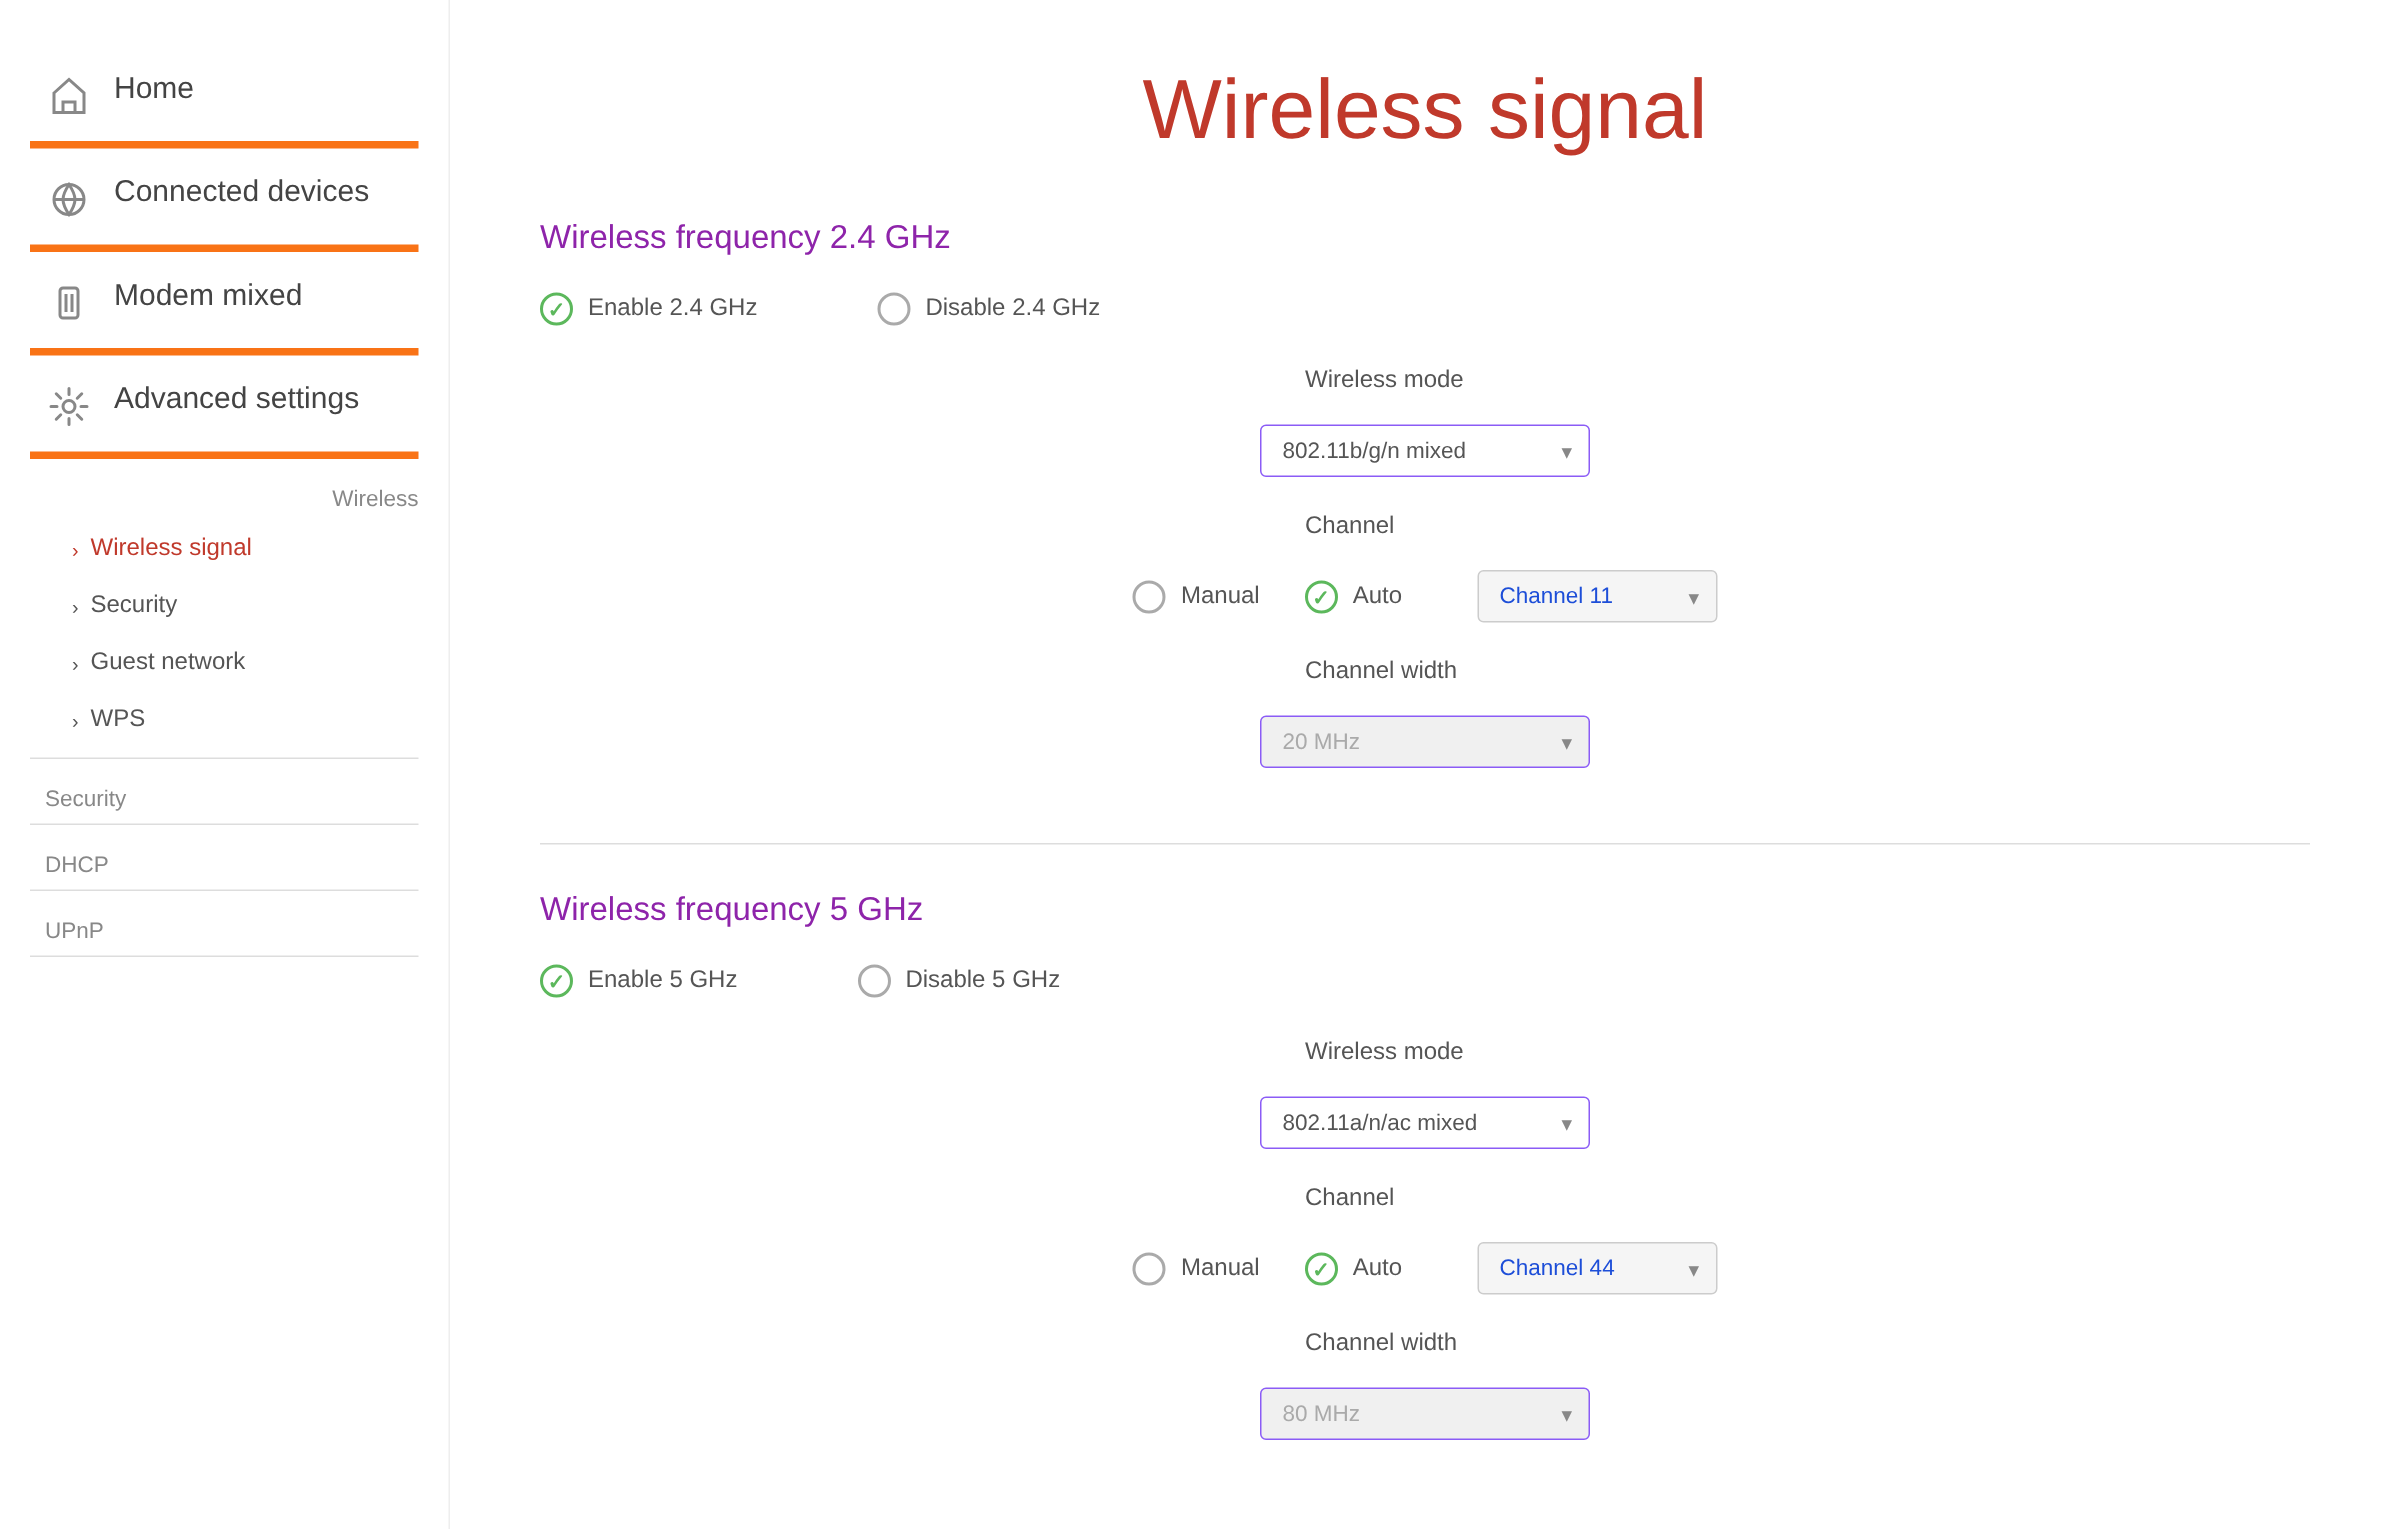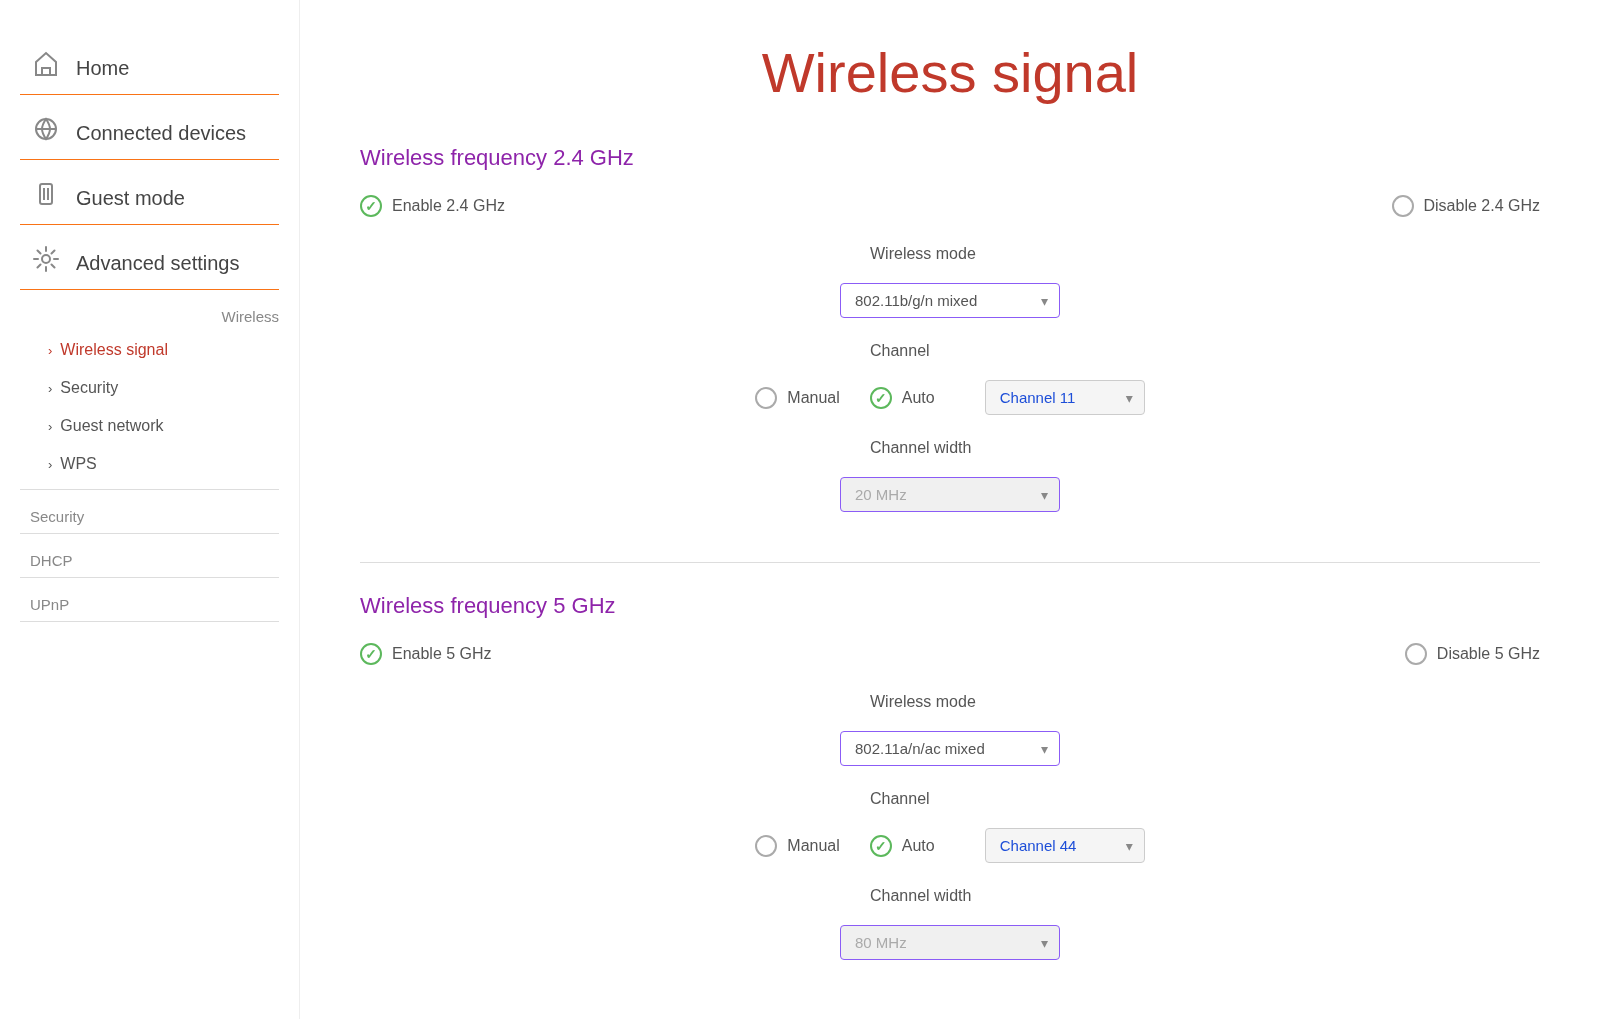--- a/index.html
+++ b/index.html
@@ -14,25 +14,25 @@
     
     .sidebar {
       width: 300px;
       min-width: 300px;
       padding: 30px 20px;
       border-right: 1px solid #eee;
       background: #fff;
     }
     .sidebar-item {
       display: flex;
-      align-items: flex-end;
+      align-items: flex-start;
       gap: 14px;
       padding: 18px 0 14px 10px;
       cursor: pointer;
-      border-bottom: 1px solid #f97316;
+      border-bottom: 5px solid #f97316;
     }
     .sidebar-item-icon {
       width: 32px;
       height: 32px;
       display: flex;
       align-items: center;
       justify-content: center;
       color: #666;
     }
     .sidebar-item-label {
@@ -98,21 +98,20 @@
     .section-block {
       margin-bottom: 50px;
     }
 
     
     .radio-row {
       display: flex;
       align-items: center;
       gap: 80px;
       margin-bottom: 28px;
-      justify-content: space-between;
     }
     .radio-option {
       display: flex;
       align-items: center;
       gap: 10px;
       font-size: 16px;
       color: #555;
       cursor: pointer;
     }
     .radio-circle {
@@ -237,21 +236,21 @@
   </div>
 
   <div class="sidebar-item">
     <div class="sidebar-item-icon">
       <svg width="22" height="28" viewBox="0 0 22 28" fill="none" stroke="#888" stroke-width="2">
         <rect x="5" y="4" width="12" height="20" rx="2"></rect>
         <line x1="9" y1="8" x2="9" y2="20"></line>
         <line x1="13" y1="8" x2="13" y2="20"></line>
       </svg>
     </div>
-    <span class="sidebar-item-label">Guest mode</span>
+    <span class="sidebar-item-label">Modem mixed</span>
   </div>
 
   <div class="sidebar-item">
     <div class="sidebar-item-icon">
       <svg width="28" height="28" viewBox="0 0 28 28" fill="none" stroke="#888" stroke-width="2">
         <circle cx="14" cy="14" r="4"></circle>
         <path d="M14 2 L14 6 M14 22 L14 26 M2 14 L6 14 M22 14 L26 14 M5.5 5.5 L8.5 8.5 M19.5 19.5 L22.5 22.5 M22.5 5.5 L19.5 8.5 M8.5 19.5 L5.5 22.5" stroke-linecap="round"></path>
       </svg>
     </div>
     <span class="sidebar-item-label">Advanced settings</span>

